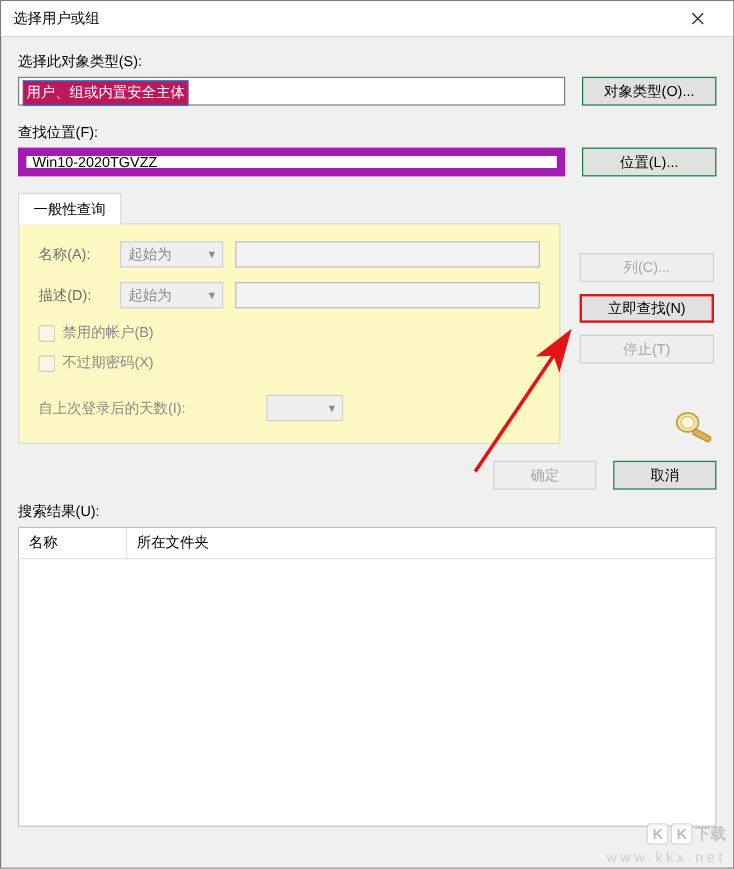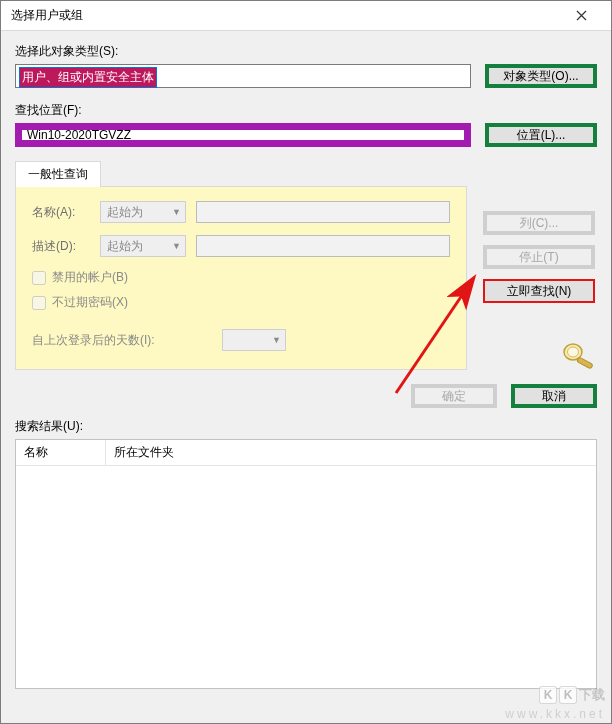--- a/index.html
+++ b/index.html
@@ -12,21 +12,21 @@
 
 .content { padding: 12px 14px 0 14px; }
 
 .label { font-size: 12px; margin-bottom: 4px; }
 
 .row { display: flex; align-items: center; gap: 14px; margin-bottom: 14px; }
 .row .input-box { flex: 1; }
 .input-box { height: 24px; border: 7px solid #a21caf; background: #fff; padding: 2px 5px; font-size: 12px; display: flex; align-items: center; }
 .input-selected { background: #be185d; color: #fff; border: 1px solid #0078d7; display: inline-block; padding: 1px 2px; }
 .input-wrapper { border: 1px solid #7a7a7a; background: #fff; height: 24px; padding: 2px 3px; flex: 1; }
-.side-btn { width: 112px; height: 24px; background: #e1e1e1; border: 4px solid #15803d; font-size: 12px; cursor: pointer; }
+.side-btn { width: 112px; height: 24px; background: #e1e1e1; border: 1px solid #15803d; font-size: 12px; cursor: pointer; }
 .side-btn.disabled { color: #a7a7a7; border-color: #cfcfcf; background: #efefef; cursor: default; }
 .side-btn.highlight { border: 2px solid #e11515; }
 
 
 .tabset { margin-top: 2px; display: flex; }
 .tab { background: #fff; border: 1px solid #d9d9d9; border-bottom: none; padding: 4px 12px; font-size: 12px; position: relative; z-index: 2; }
 .tab-panel { border: 1px solid #d9d9d9; background: #fef9c3; margin-top: -1px; padding: 14px 16px 18px 16px; width: 452px; }
 .panel-and-buttons { display: flex; gap: 16px; margin-bottom: 14px; }
 .side-button-stack { display: flex; flex-direction: column; padding-top: 24px; }
 .side-button-stack .side-btn { margin-bottom: 10px; }
@@ -139,22 +139,22 @@
           <span class="dl">自上次登录后的天数(I):</span>
           <div class="combo disabled" style="width:64px">
             <span></span>
             <span class="caret">▼</span>
           </div>
         </div>
       </div>
 
       <div class="side-button-stack">
         <button class="side-btn disabled">列(C)...</button>
+        <button class="side-btn highlight">立即查找(N)</button>
         <button class="side-btn disabled">停止(T)</button>
-        <button class="side-btn highlight">立即查找(N)</button>
         <div style="flex:1"></div>
         <div class="magnifier">
           <svg width="44" height="30" viewBox="0 0 44 30">
             <ellipse cx="18" cy="12" rx="9" ry="8" fill="#f5e9b6" stroke="#c2a23a" stroke-width="1.5"></ellipse>
             <ellipse cx="18" cy="12" rx="5.5" ry="5" fill="#fcf7de" stroke="#d7be63"></ellipse>
             <rect x="24" y="17" width="16" height="5" rx="2.5" transform="rotate(28 24 17)" fill="#d9b452" stroke="#b48f28"></rect>
           </svg>
         </div>
       </div>
     </div>

